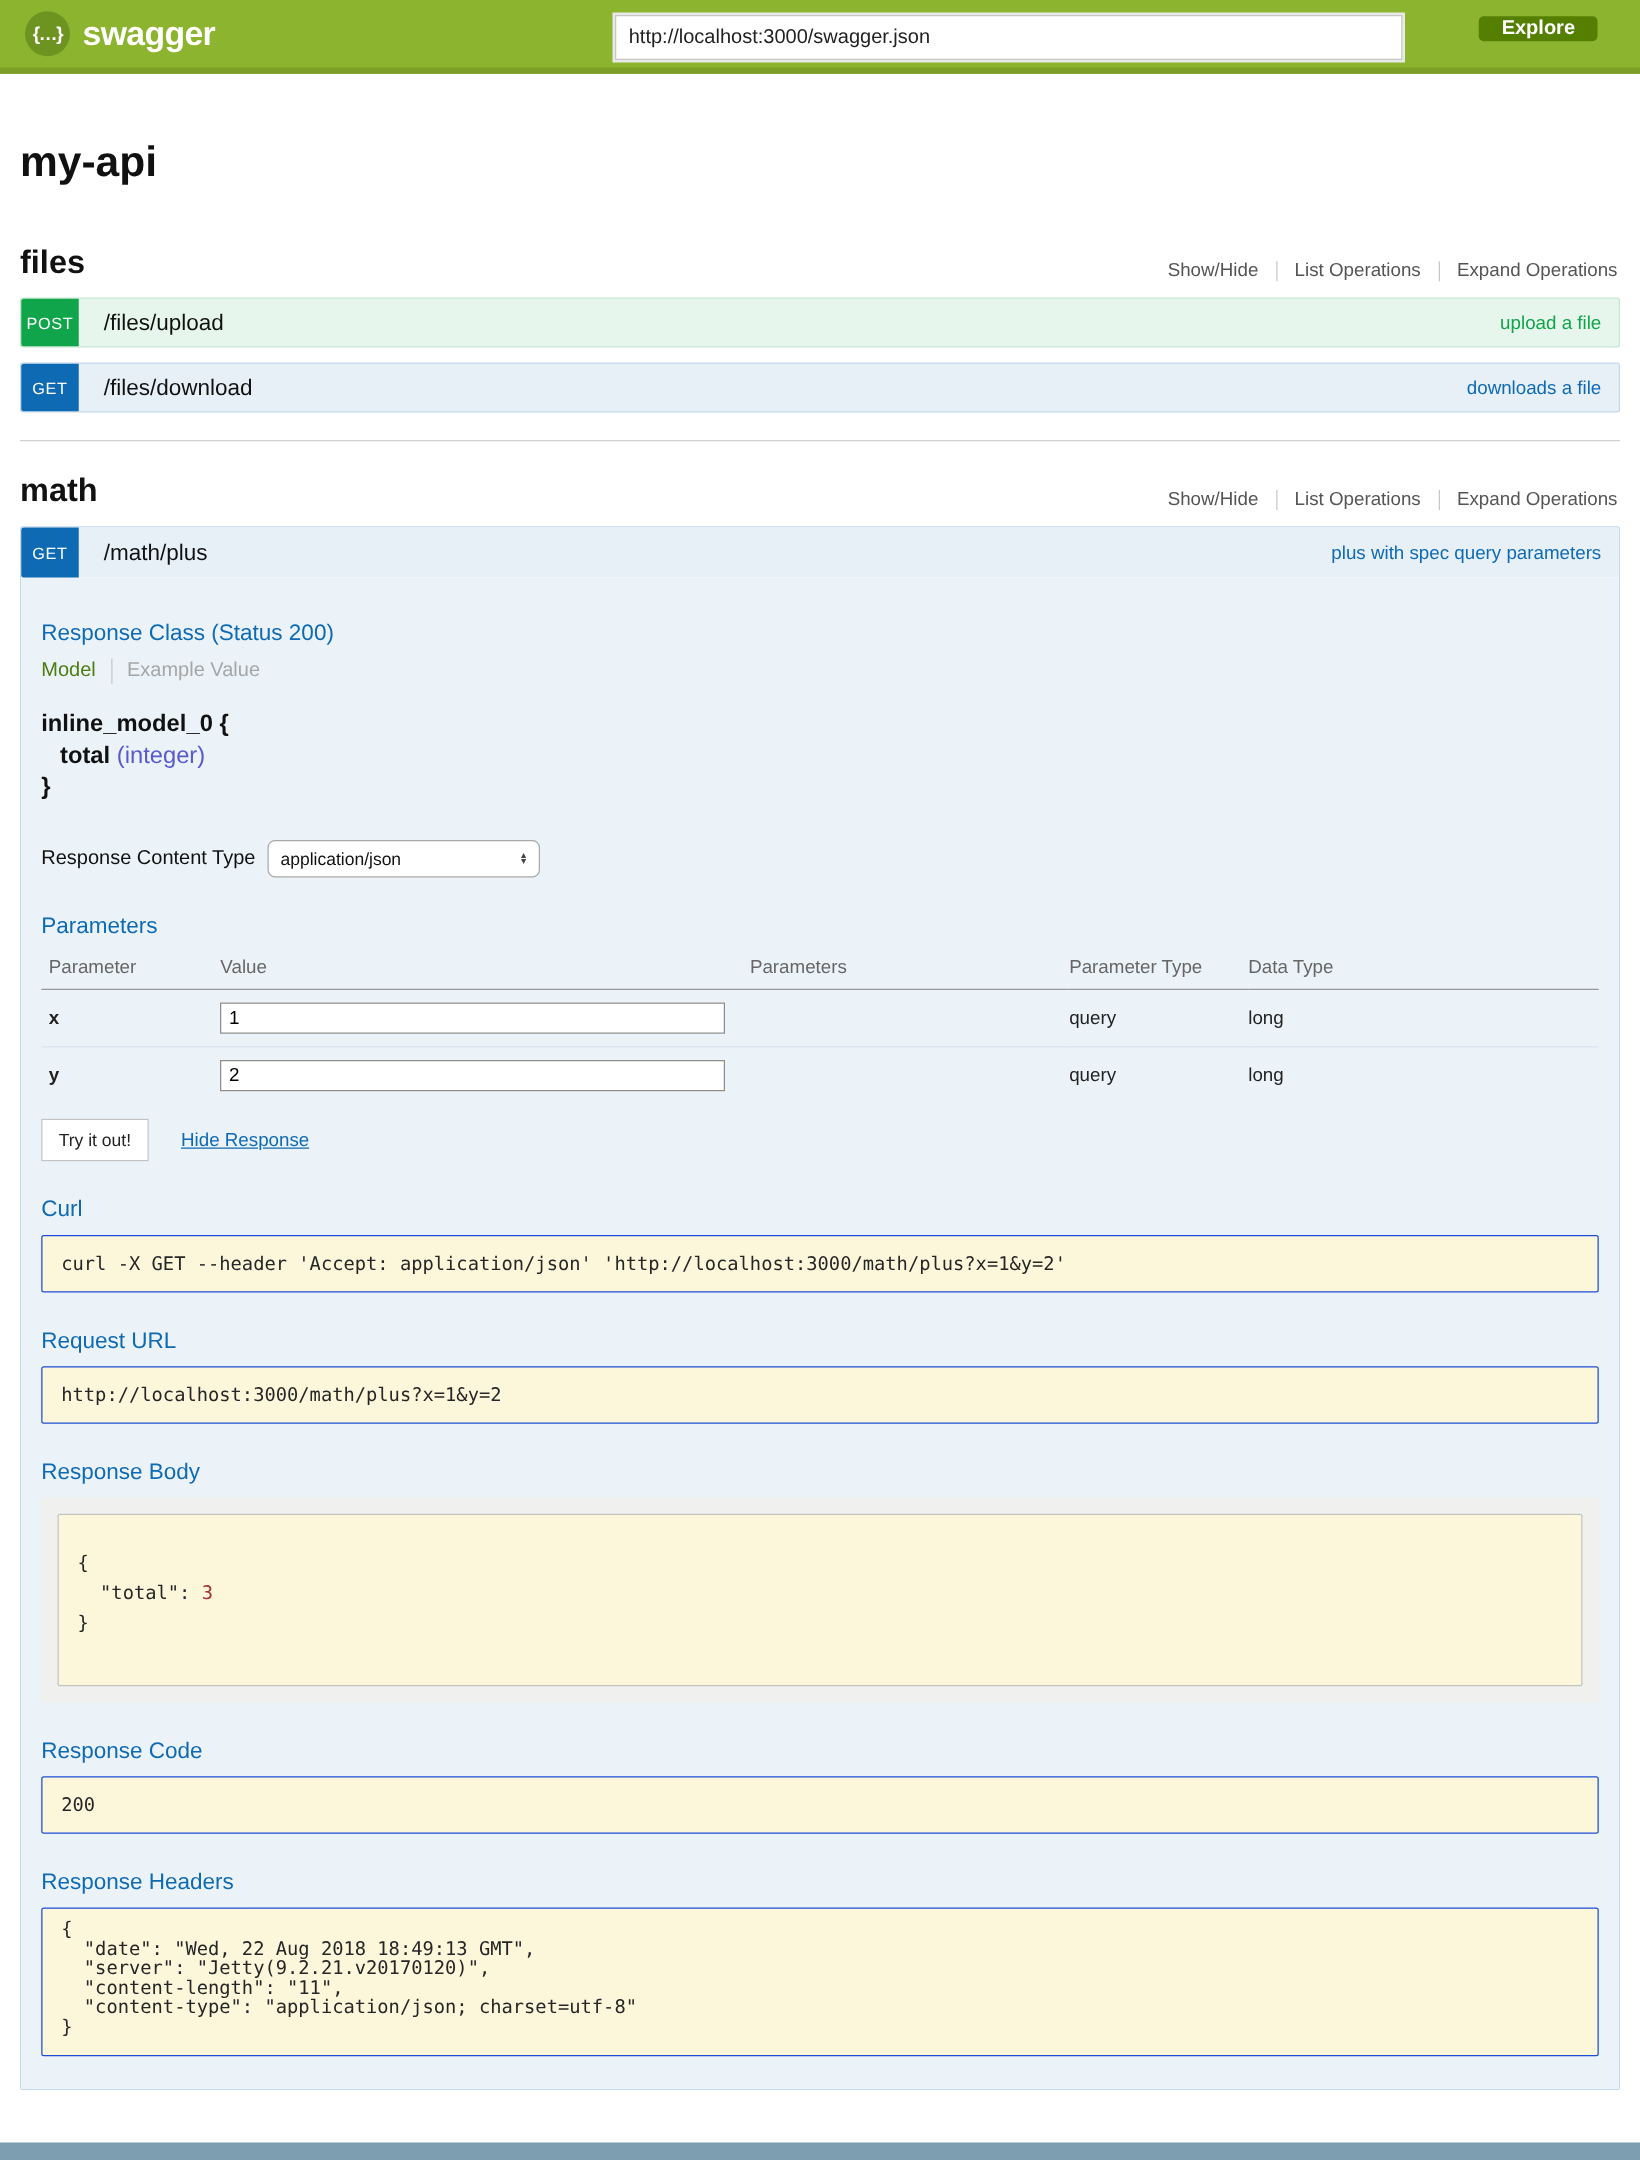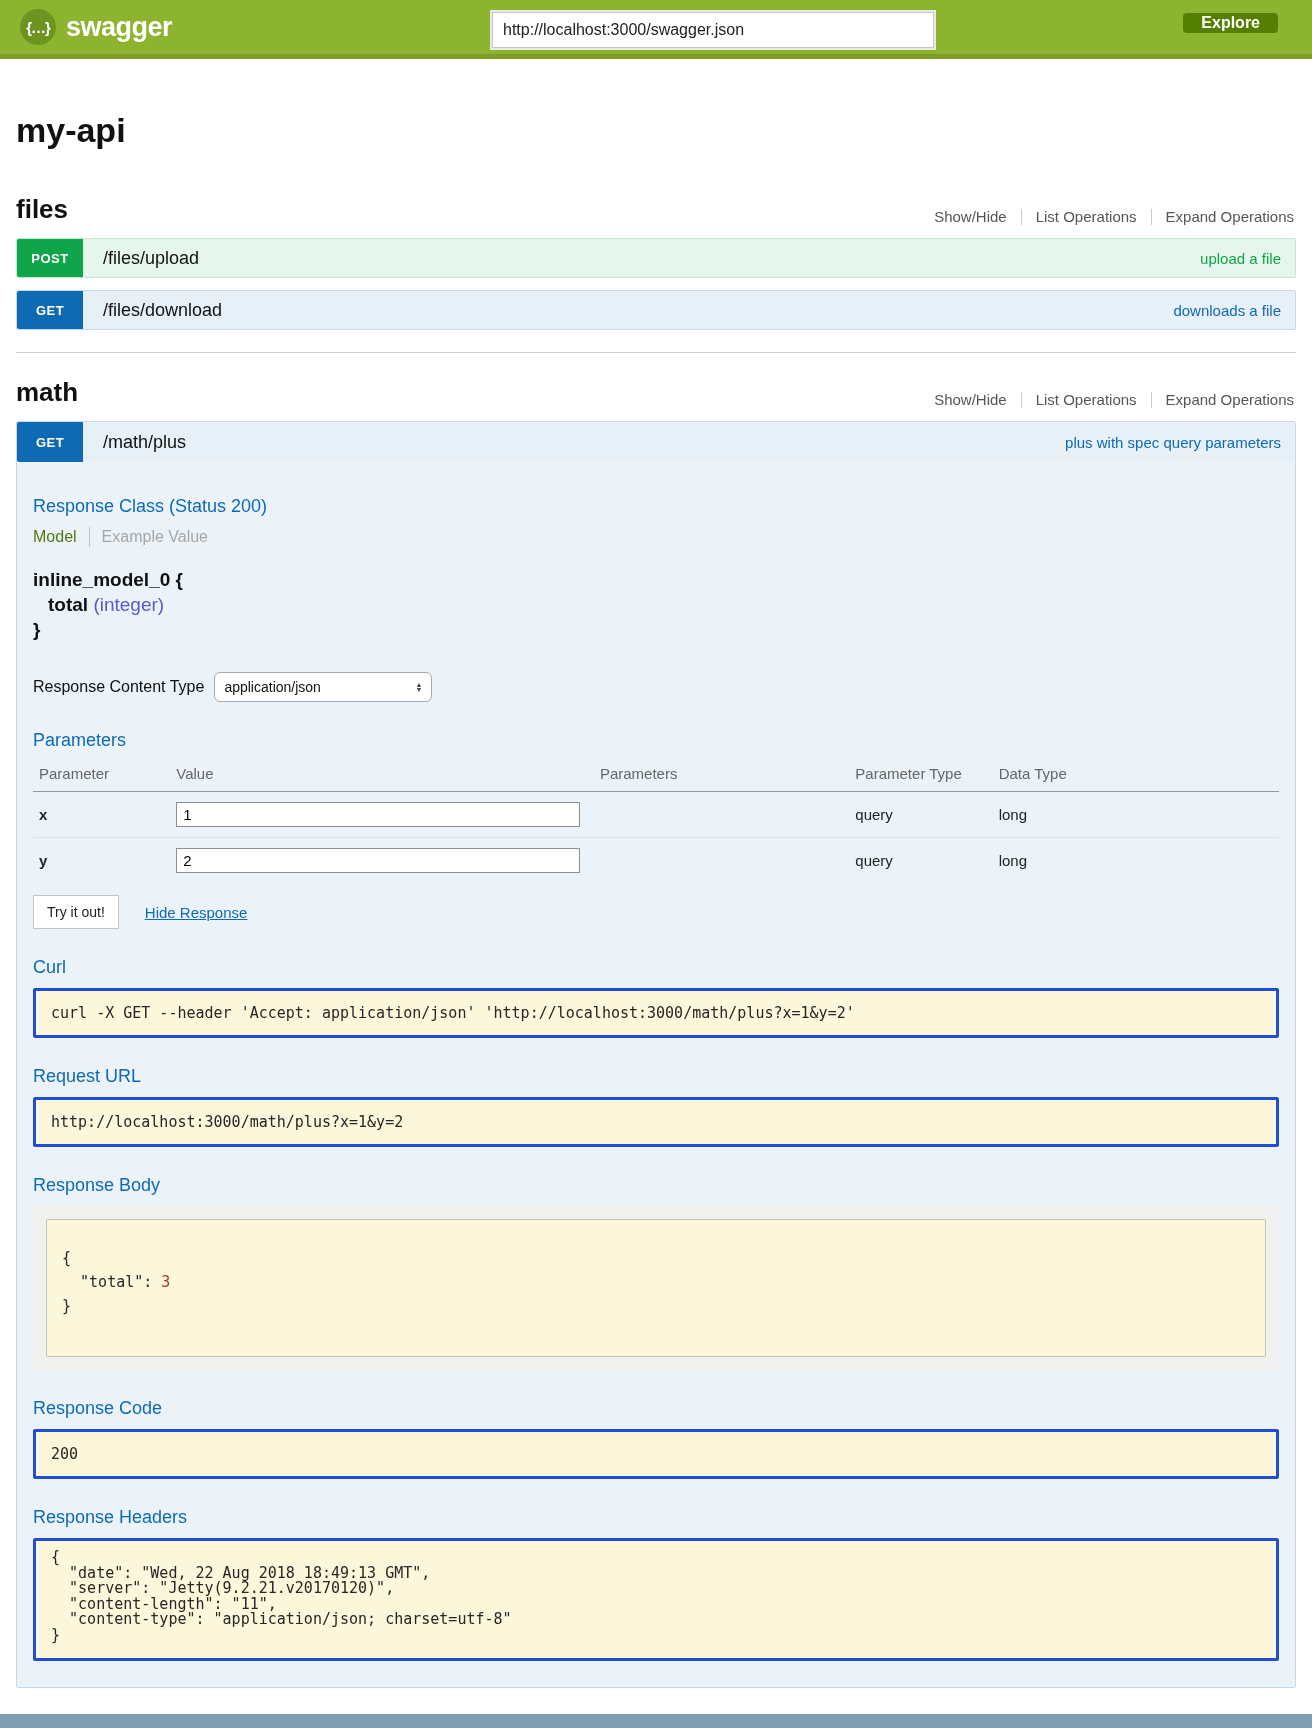--- a/index.html
+++ b/index.html
@@ -24,21 +24,21 @@
   .brand { display: flex; align-items: center; gap: 10px; margin-left: 20px; }
   .brand-badge {
     width: 36px; height: 36px; border-radius: 50%;
     background: #6d9420; color: #fff;
     display: flex; align-items: center; justify-content: center;
     font-weight: bold; font-size: 15px; letter-spacing: -1px;
   }
   .brand-name { color: #fff; font-size: 27px; font-weight: bold; letter-spacing: -0.5px; }
   .url-input {
     position: absolute; left: 492px; top: 12px;
-    width: 442px; height: 36px;
+    width: 630px; height: 36px;
     border: 1px solid #c6c6c6; outline: 2px solid #e9e9e9;
     background: #fff; padding: 0 10px;
     font-size: 16px; font-family: "Liberation Sans", sans-serif; color: #222;
   }
   .explore-btn {
     position: absolute; right: 34px; top: 13px;
     height: 20px; padding: 0 18px;
     background: #547f00; color: #fff;
     border: none; border-radius: 4px;
     font-size: 16px; font-weight: bold;
@@ -59,22 +59,22 @@
   .op-links .sep { width: 1px; height: 16px; background: #c8c8c8; margin: 0 14px; }
   .section-divider { border: none; border-top: 1px solid #d0d0d0; margin: 22px 0 24px; }
   
   .ep-row {
     display: flex; align-items: stretch;
     height: 40px; margin-bottom: 12px; border-radius: 2px;
   }
   .ep-row.post { background: #e7f6ec; border: 1px solid #c3e8d1; }
   .ep-row.get  { background: #e7f0f7; border: 1px solid #c3d9ec; }
   .method-badge {
-    width: 66px; display: flex; align-items: center; justify-content: center;
-    color: #fff; font-weight: bold; font-size: 13px; letter-spacing: 0.5px;
+    width: 46px; display: flex; align-items: center; justify-content: center;
+    color: #fff; font-weight: normal; font-size: 13px; letter-spacing: 0.5px;
     border-radius: 2px 0 0 2px;
   }
   .ep-row.post .method-badge { background: #10a54a; }
   .ep-row.get  .method-badge { background: #0f6ab4; }
   .ep-path { flex: 1; display: flex; align-items: center; padding-left: 20px; font-size: 18px; color: #111; }
   .ep-summary { display: flex; align-items: center; padding-right: 14px; font-size: 15px; }
   .ep-row.post .ep-summary a { color: #10a54a; text-decoration: none; }
   .ep-row.get  .ep-summary a { color: #0f6ab4; text-decoration: none; }
   
   .op-block { border: 1px solid #c3d9ec; border-radius: 2px; margin-bottom: 0; }
@@ -115,21 +115,21 @@
   }
   .try-row { display: flex; align-items: center; gap: 26px; margin-top: 12px; }
   .try-btn {
     background: #fff; border: 1px solid #c4c4c4;
     padding: 8px 13px; font-size: 14px; color: #222;
     font-family: "Liberation Sans", sans-serif; cursor: pointer;
   }
   .hide-link { color: #0f6ab4; font-size: 15px; text-decoration: underline; }
   
   pre.code {
-    background: #fcf6db; border: 3px solid #1d4ed8; border-radius: 2px;
+    background: #fcf6db; border: 1px solid #1d4ed8; border-radius: 2px;
     padding: 13px 15px; margin-top: 8px;
     font-family: "DejaVu Sans Mono", monospace;
     font-size: 15px; color: #262626; white-space: pre-wrap;
   }
   .rb-outer { background: #f0f0ee; padding: 13px; margin-top: 10px; }
   .rb-outer pre.code {
     border: 1px solid #c3c3c3; margin-top: 0;
     padding: 26px 15px 38px; line-height: 24px;
   }
   .json-num { color: #a53131; }

